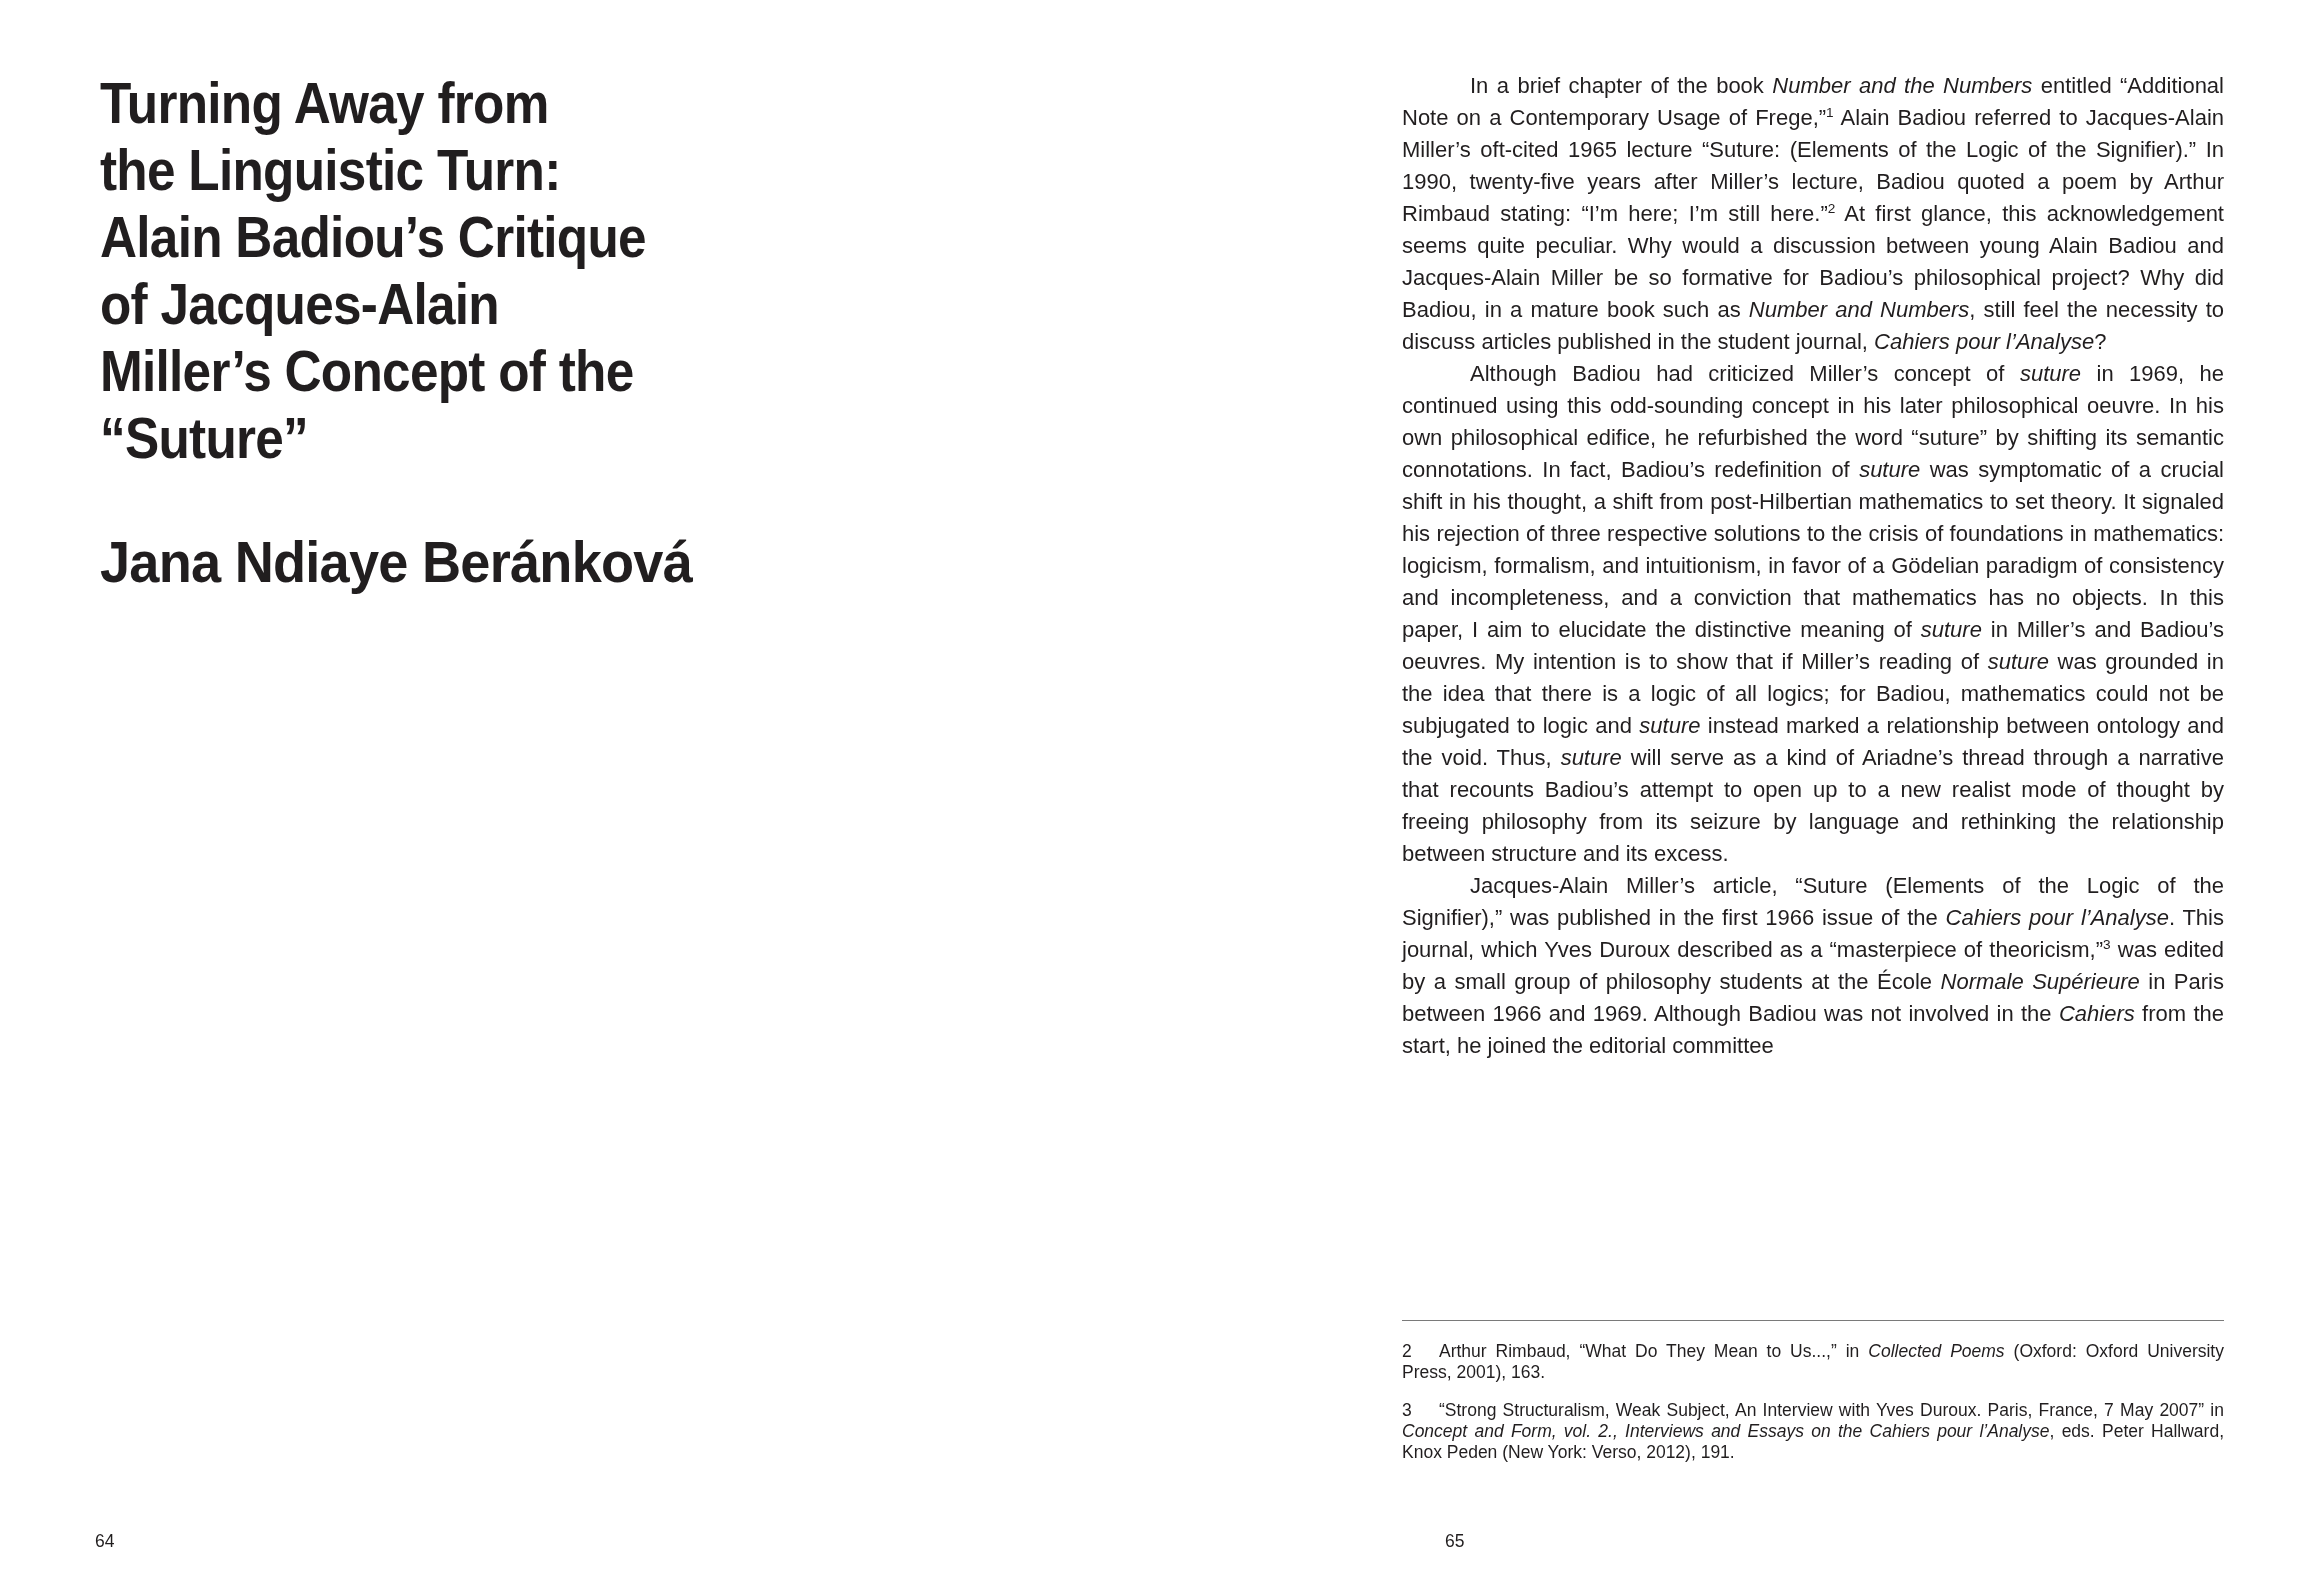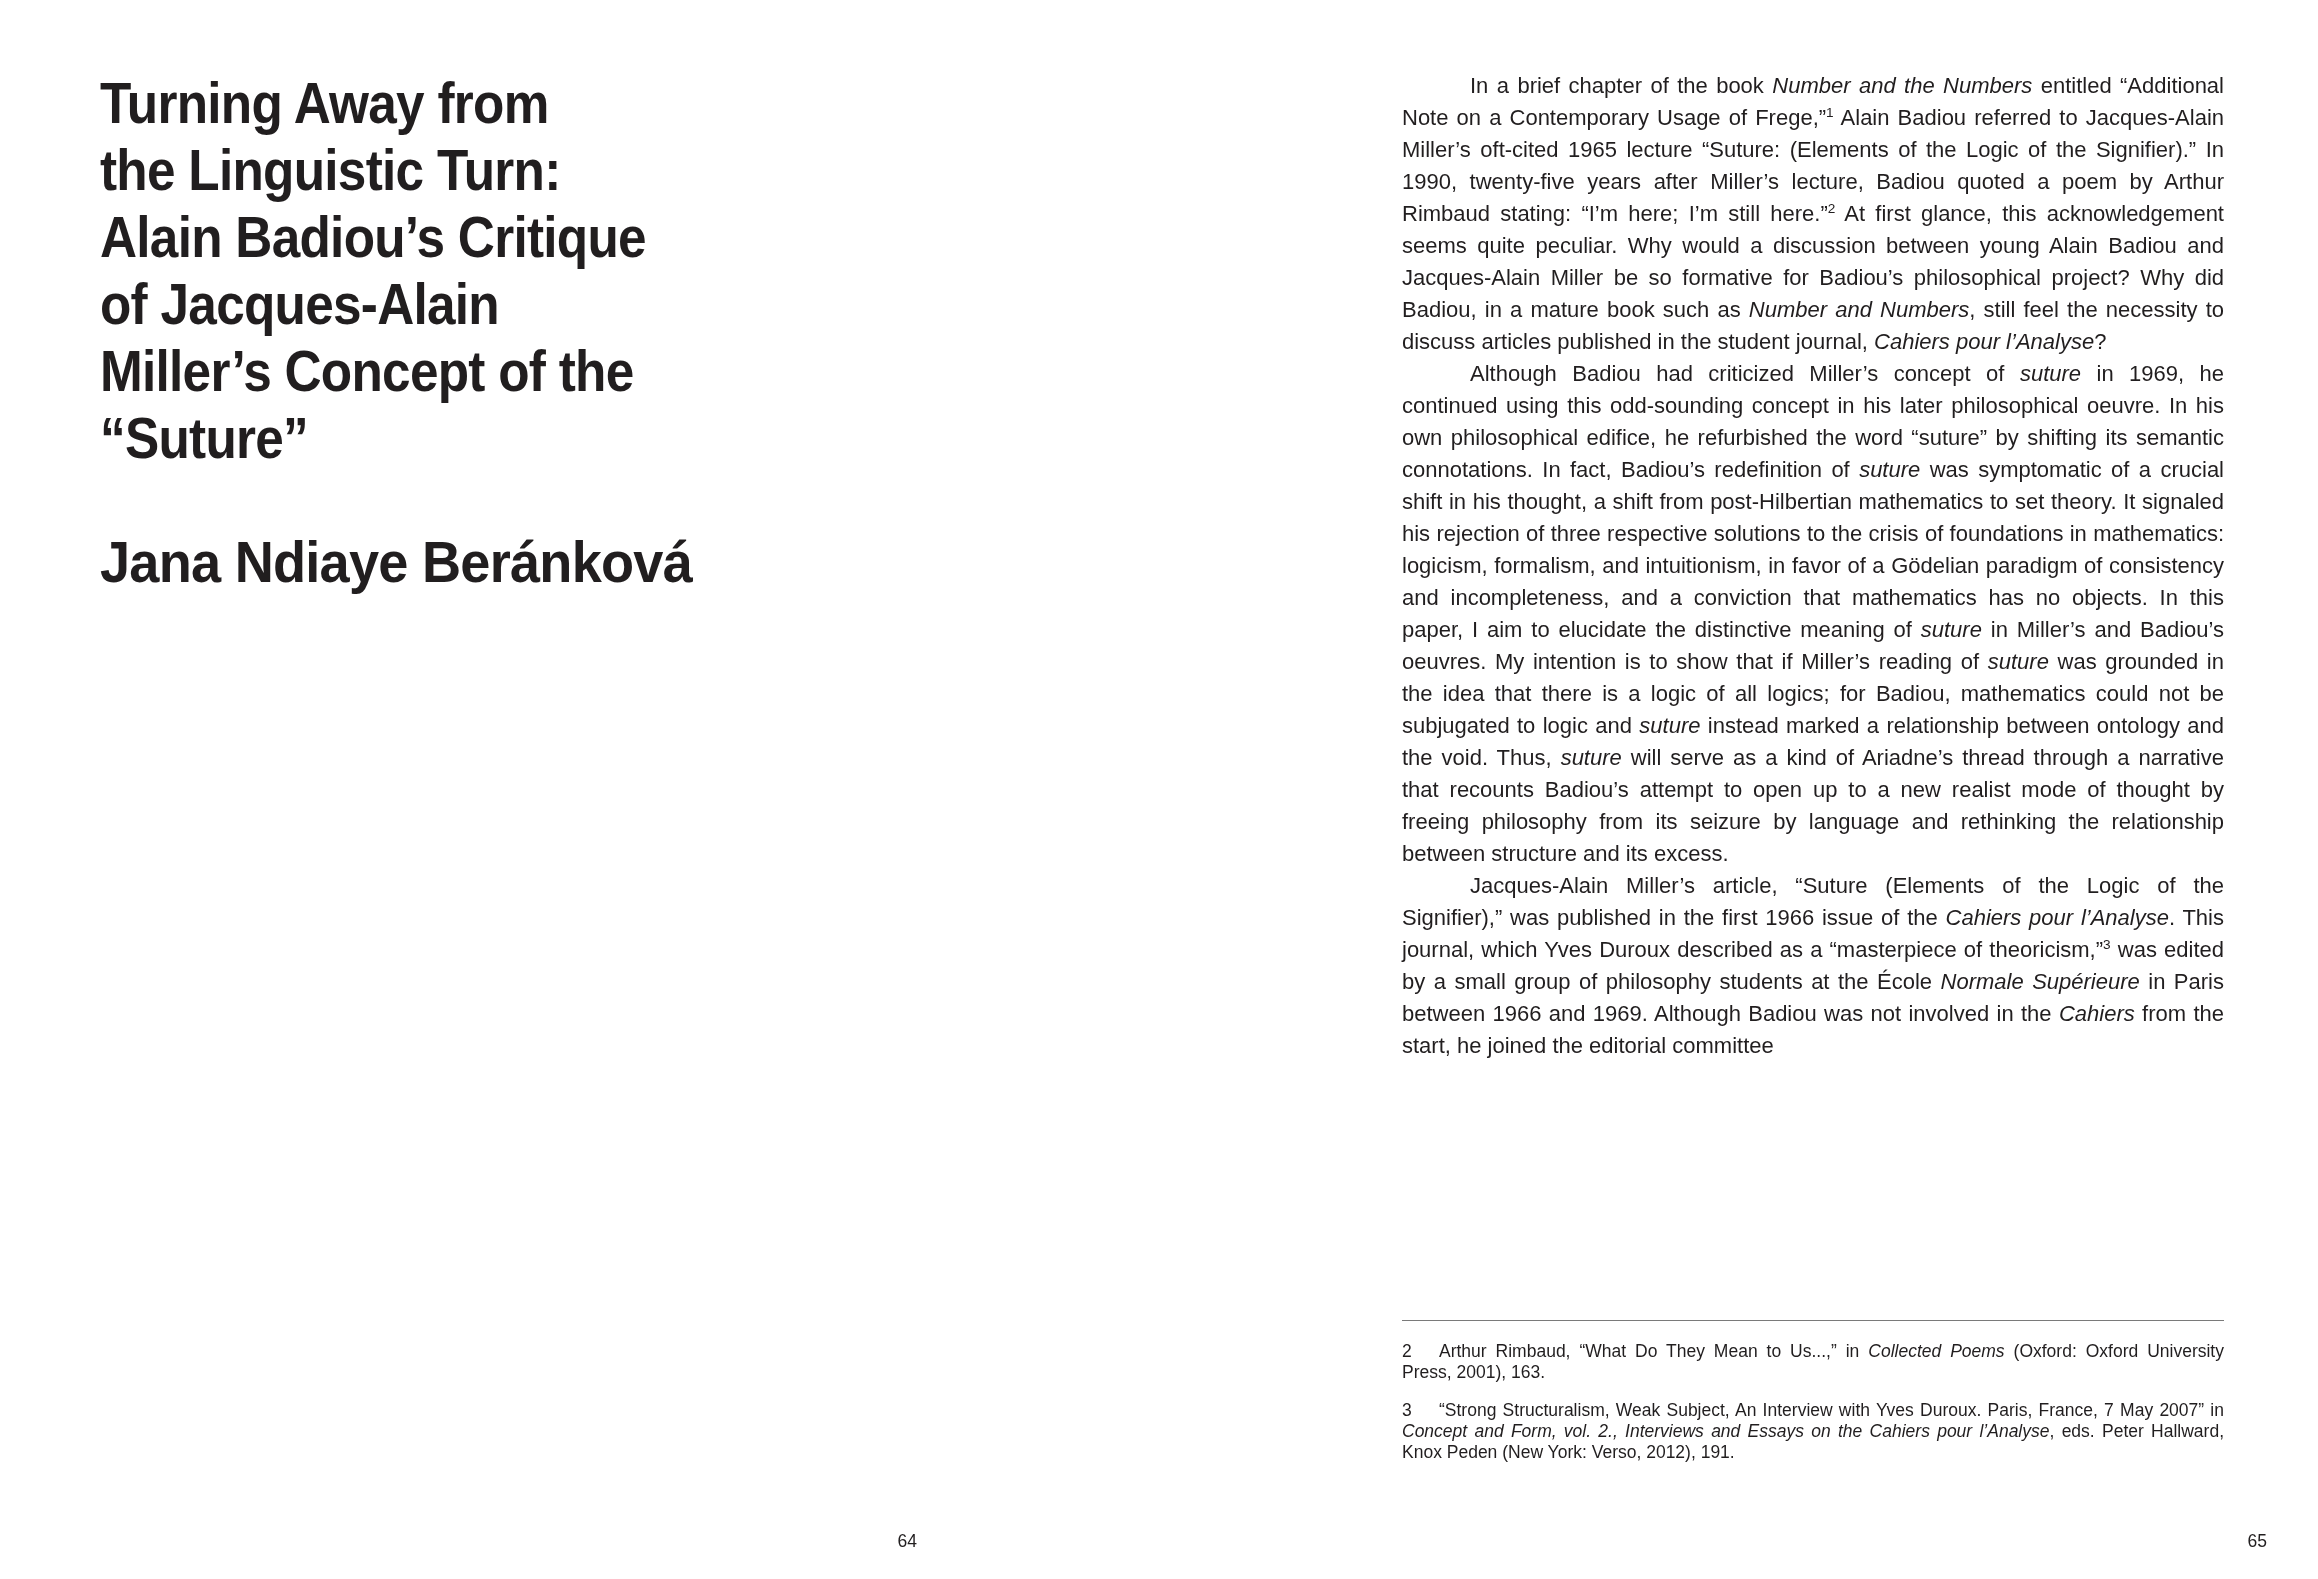--- a/index.html
+++ b/index.html
@@ -39,21 +39,21 @@
     font-weight: 700;
     letter-spacing: -0.8px;
     transform: scaleX(0.95);
     transform-origin: left top;
     white-space: nowrap;
   }
   .page-number {
     position: absolute;
     font-size: 17.5px;
     line-height: 21px;
-    text-align: right;
+    text-align: left;
     width: 822px;
   }
   .page-number.left  { left: 95px;  top: 1531px; }
   .page-number.right { left: 1445px; top: 1531px; }
 
   
   .text-column {
     position: absolute;
     left: 1402px;
     top: 70px;

